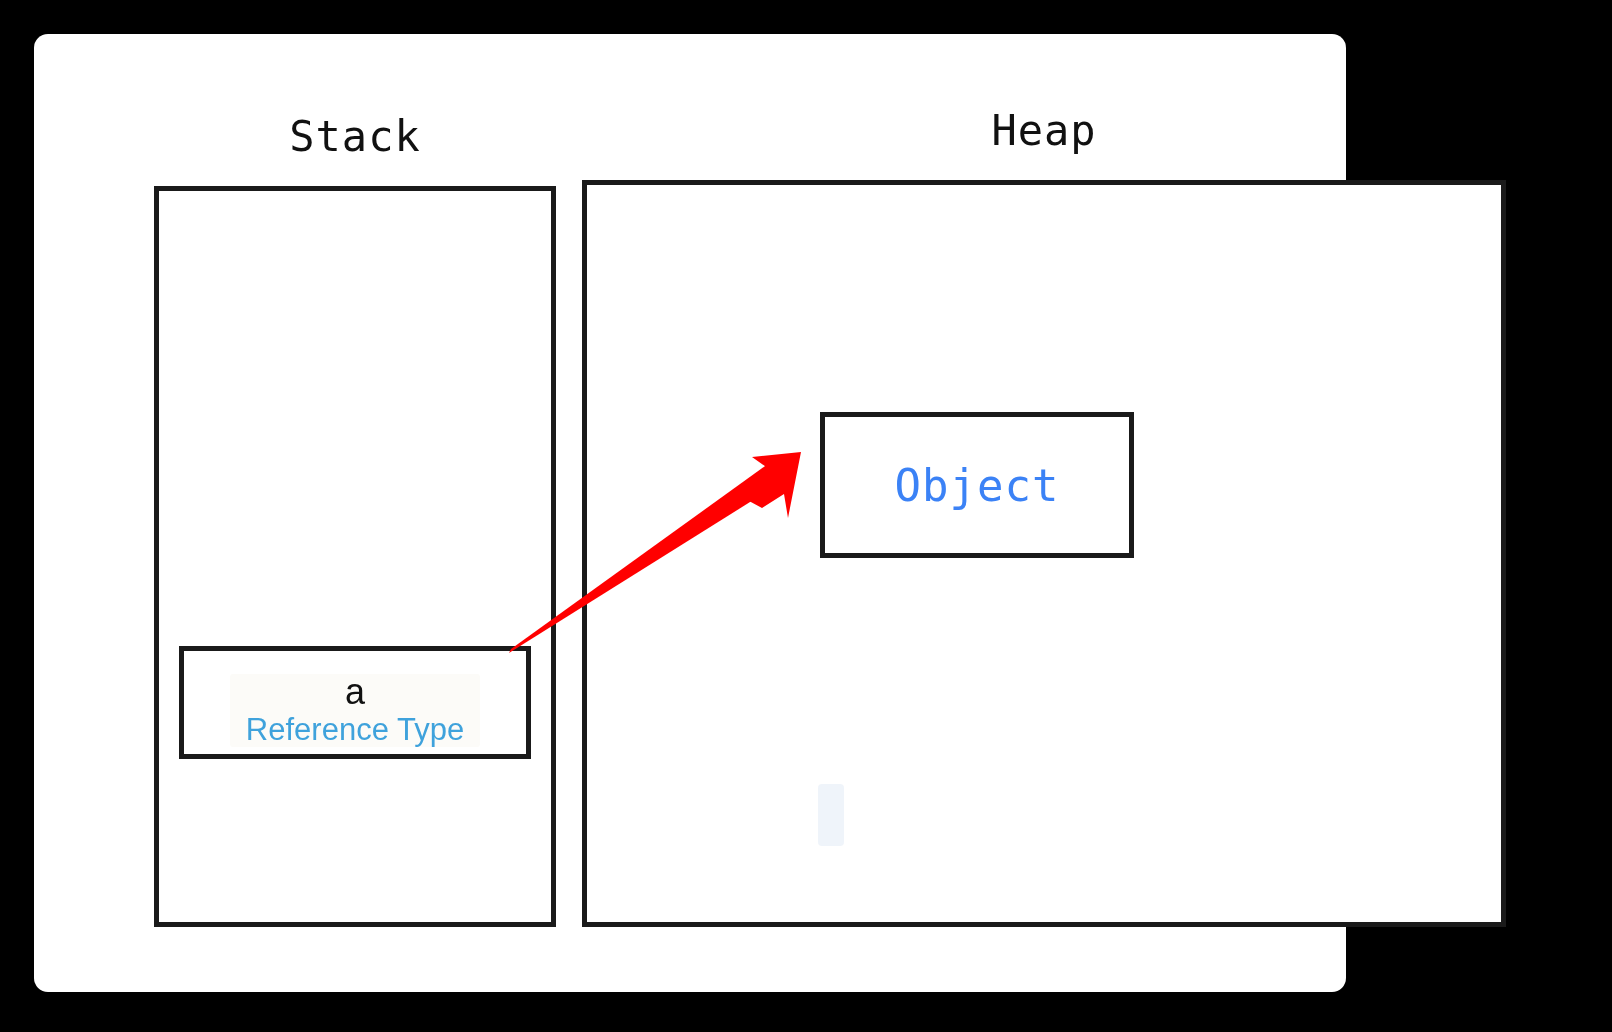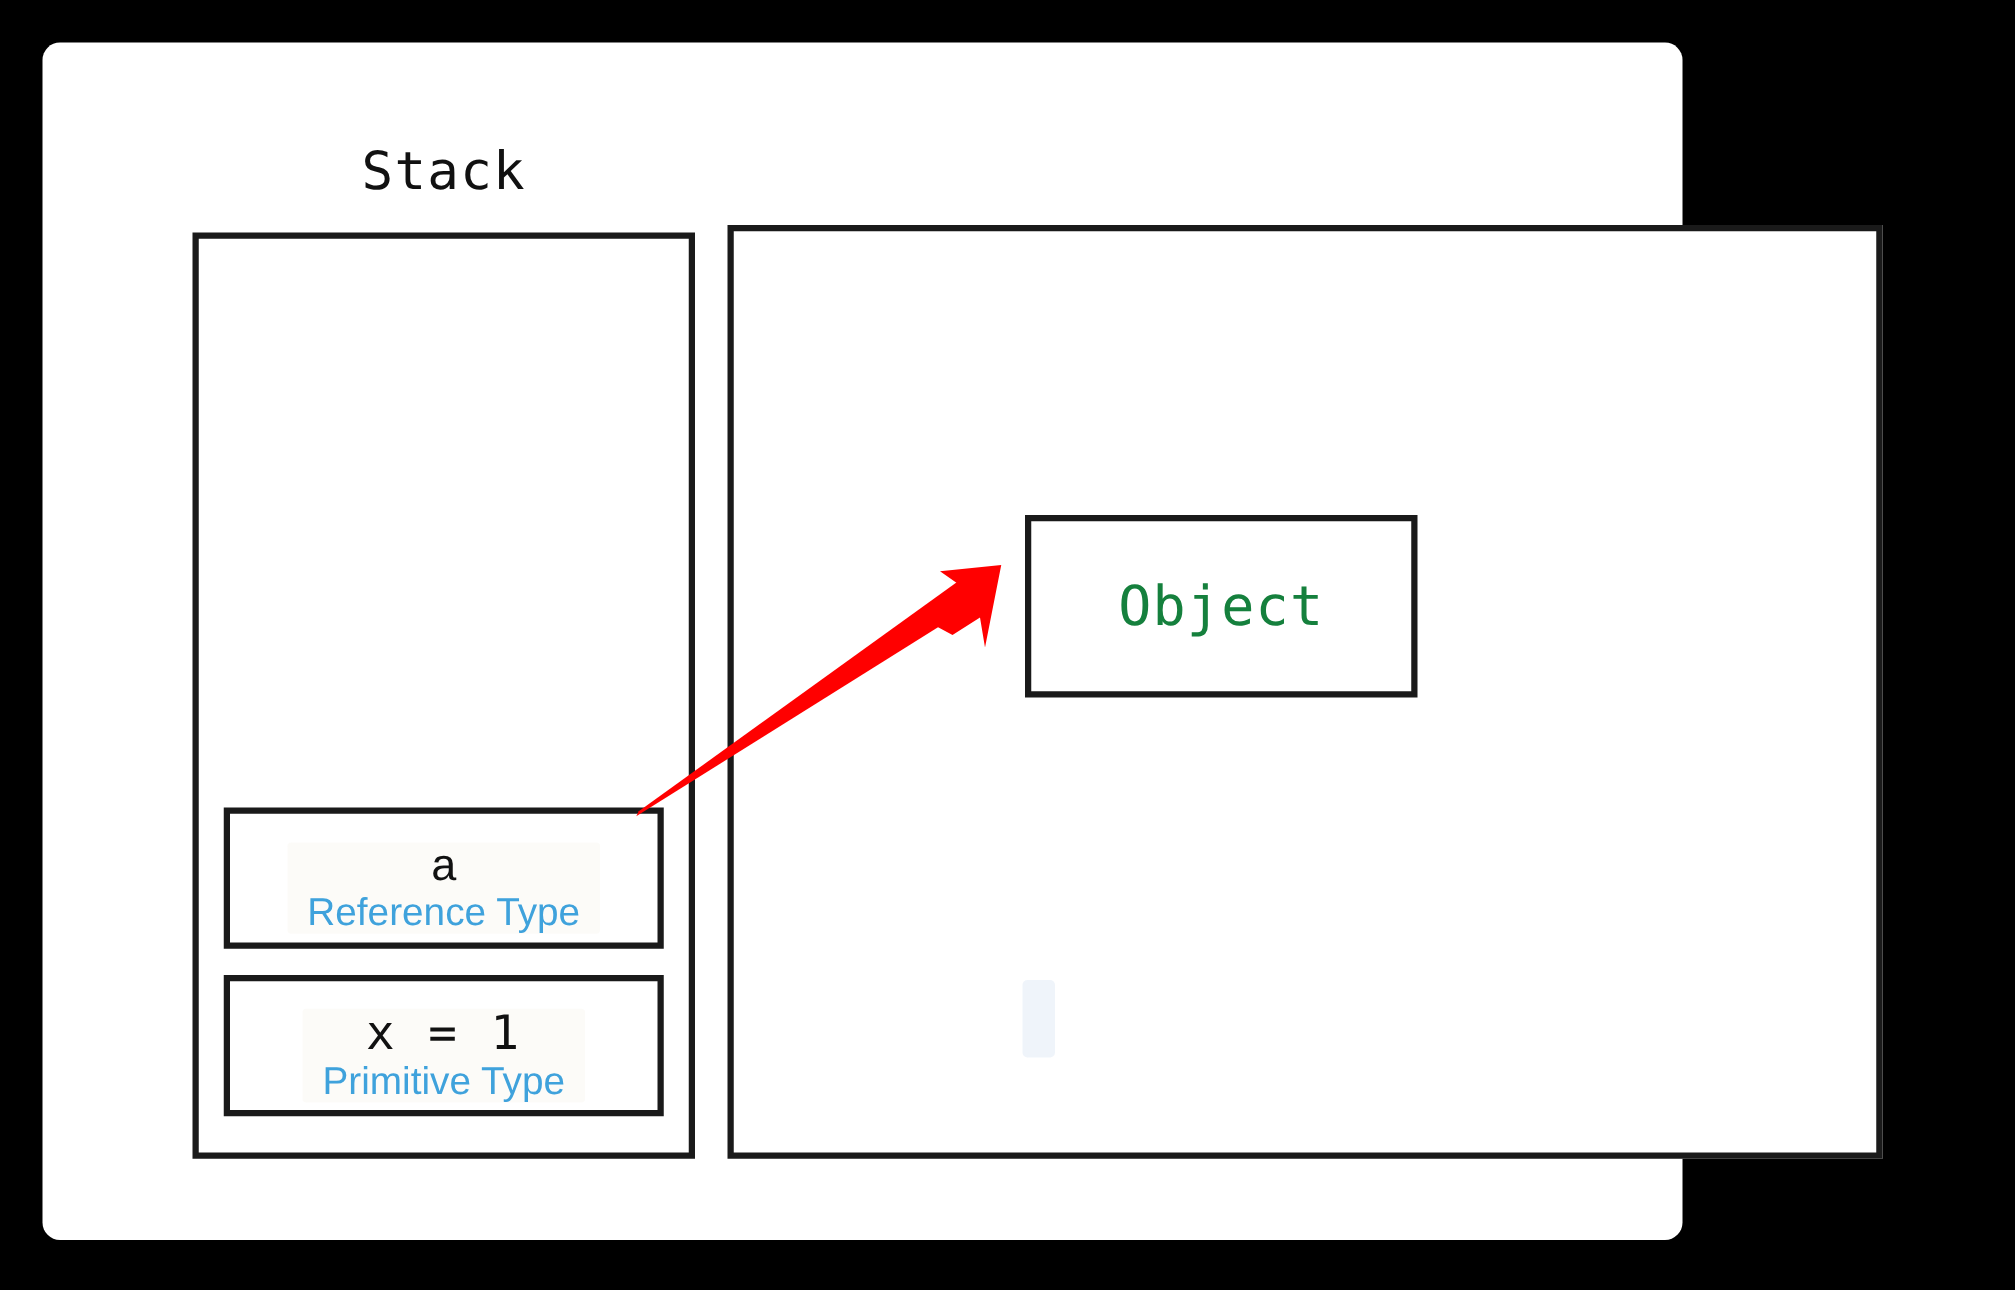--- a/index.html
+++ b/index.html
@@ -138,21 +138,21 @@
     background: #ffffff;
     border: 5px solid #1a1a1a;
     box-sizing: border-box;
     display: flex;
     align-items: center;
     justify-content: center;
   }
   #object-label {
     font-family: "DejaVu Sans Mono", "Liberation Mono", monospace;
     font-size: 44px;
-    color: #15803d;
+    color: #3b82f6;
     letter-spacing: 1px;
   }
 
   
   #heap-smudge {
     position: absolute;
     left: 784px;
     top: 750px;
     width: 26px;
     height: 62px;
@@ -172,40 +172,35 @@
 </style>
 </head>
 <body>
 
 <div id="canvas">
 
   <div id="card">
 
     <div class="region-title" id="stack-title">Stack</div>
 
+    <div class="region-title" id="heap-title">Heap</div>
 
     <div class="region-box" id="stack-box"></div>
 
     <div class="region-box" id="heap-box"></div>
 
     <div id="heap-smudge"></div>
 
     <div class="slot-box" id="slot-reference">
       <div class="slot-inner">
         <div class="slot-value">a</div>
         <div class="slot-type">Reference Type</div>
       </div>
     </div>
 
-    <div class="slot-box" id="slot-primitive">
-      <div class="slot-inner">
-        <div class="slot-value mono-spaced">x = 1</div>
-        <div class="slot-type">Primitive Type</div>
-      </div>
-    </div>
 
     <div id="object-box">
       <span id="object-label">Object</span>
     </div>
 
   </div>
 
   <svg id="arrow-layer" viewBox="0 0 1612 1032">
 
     <polygon fill="#FF0000" points="509,653 511,649 779,456 790,477"></polygon>

